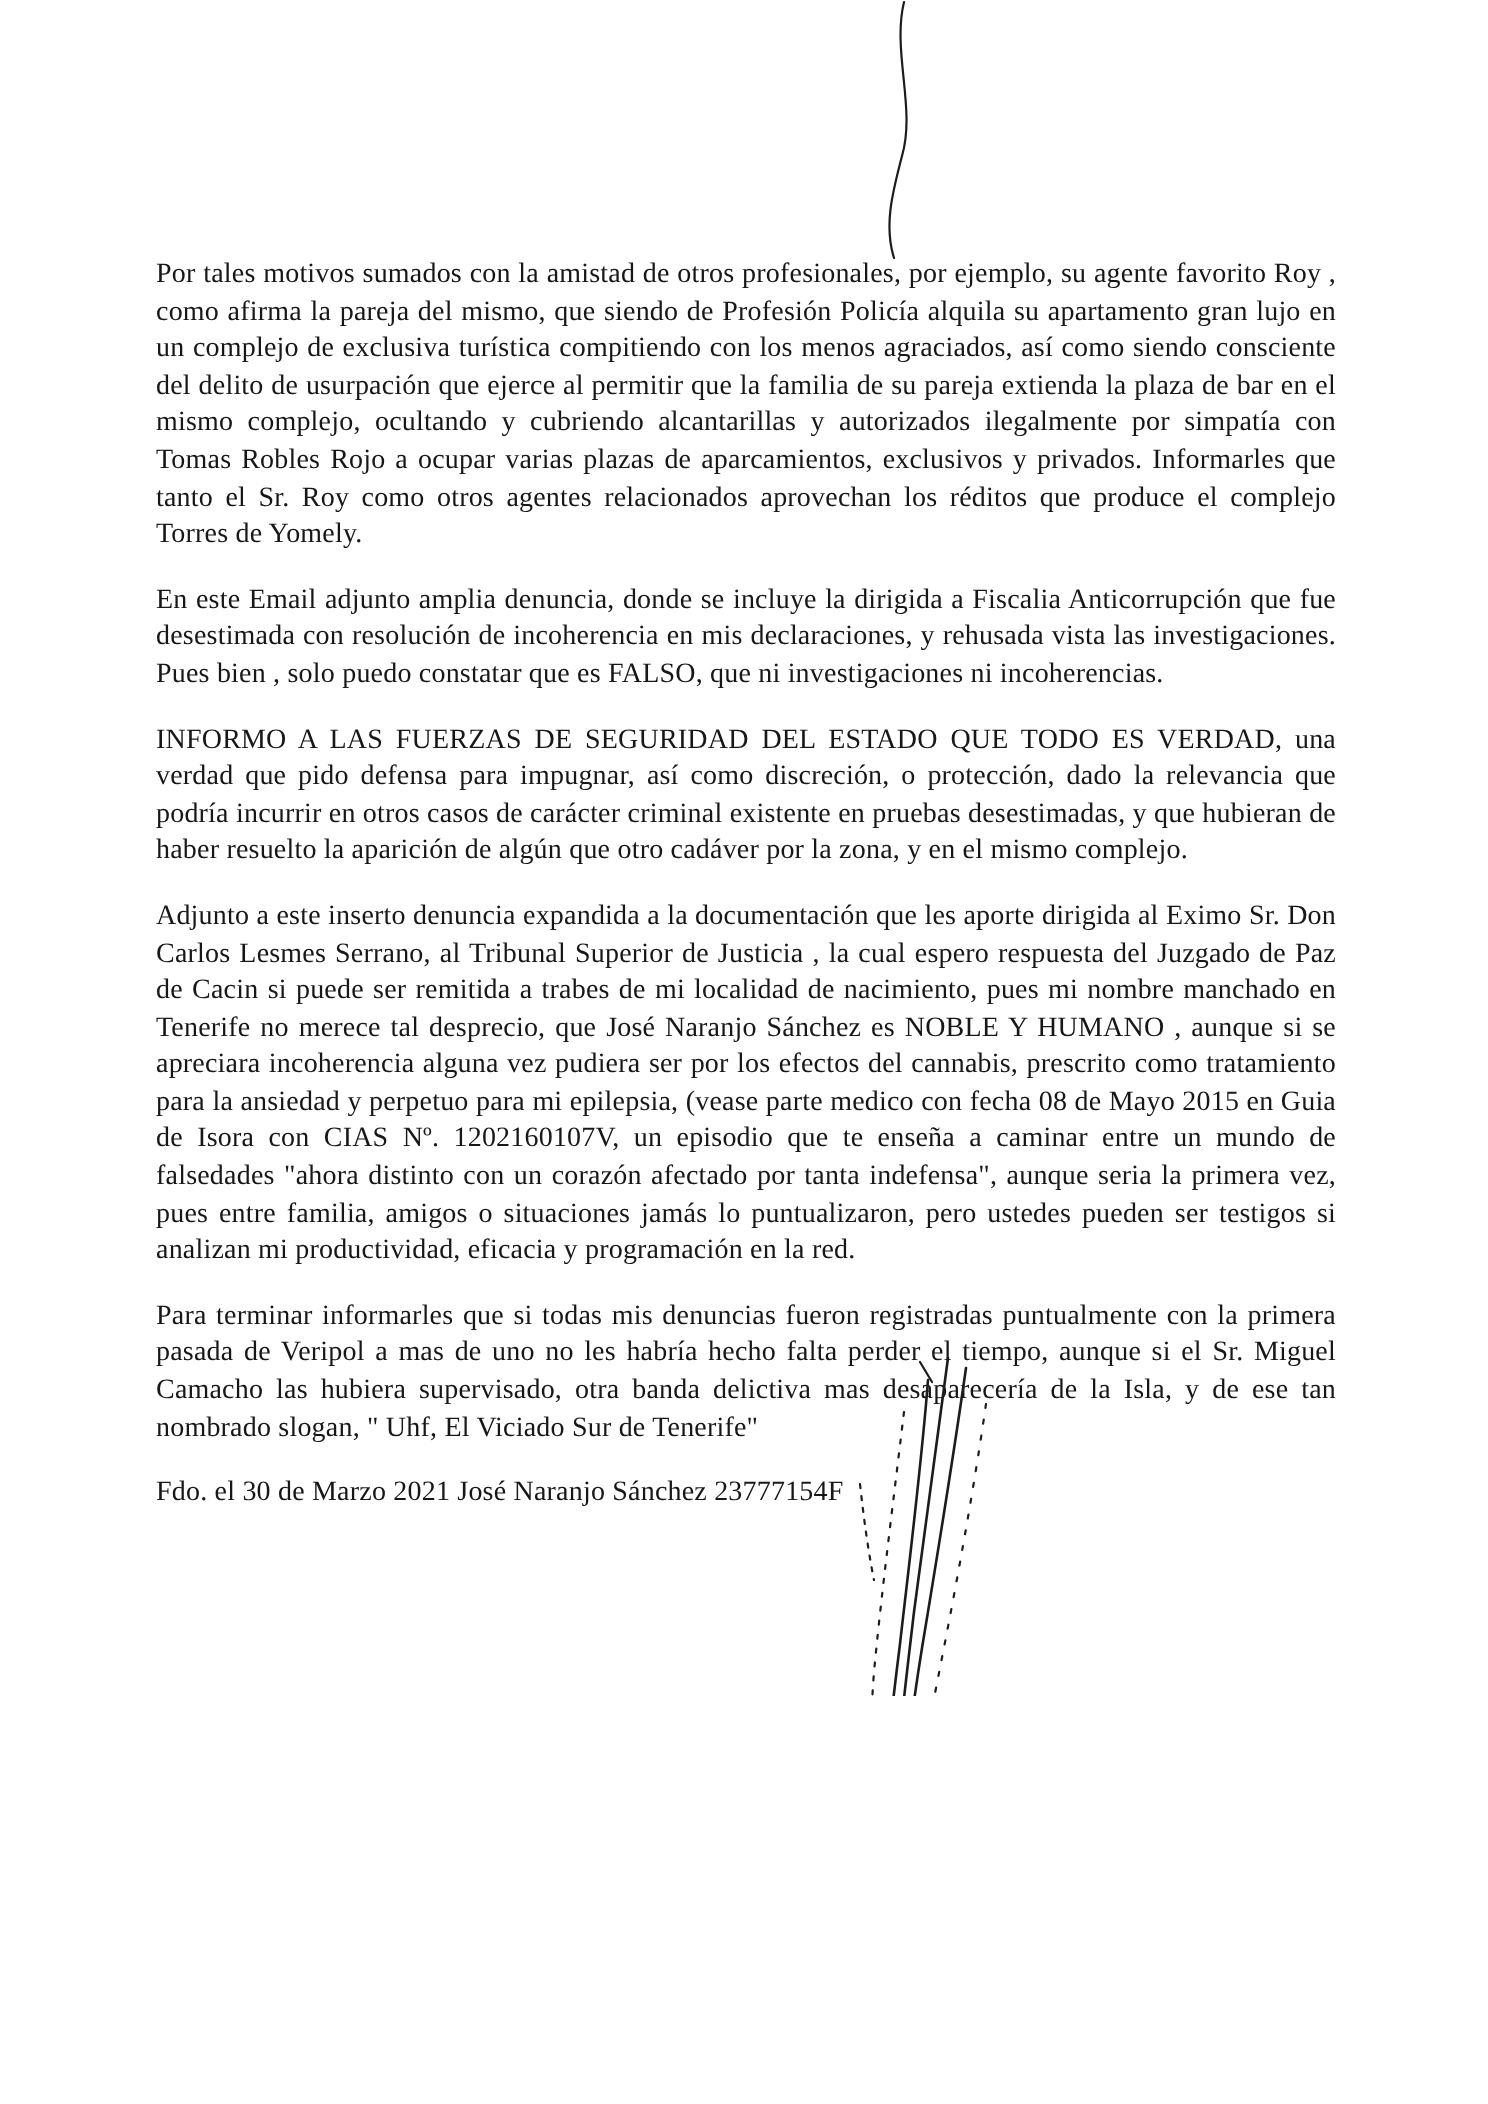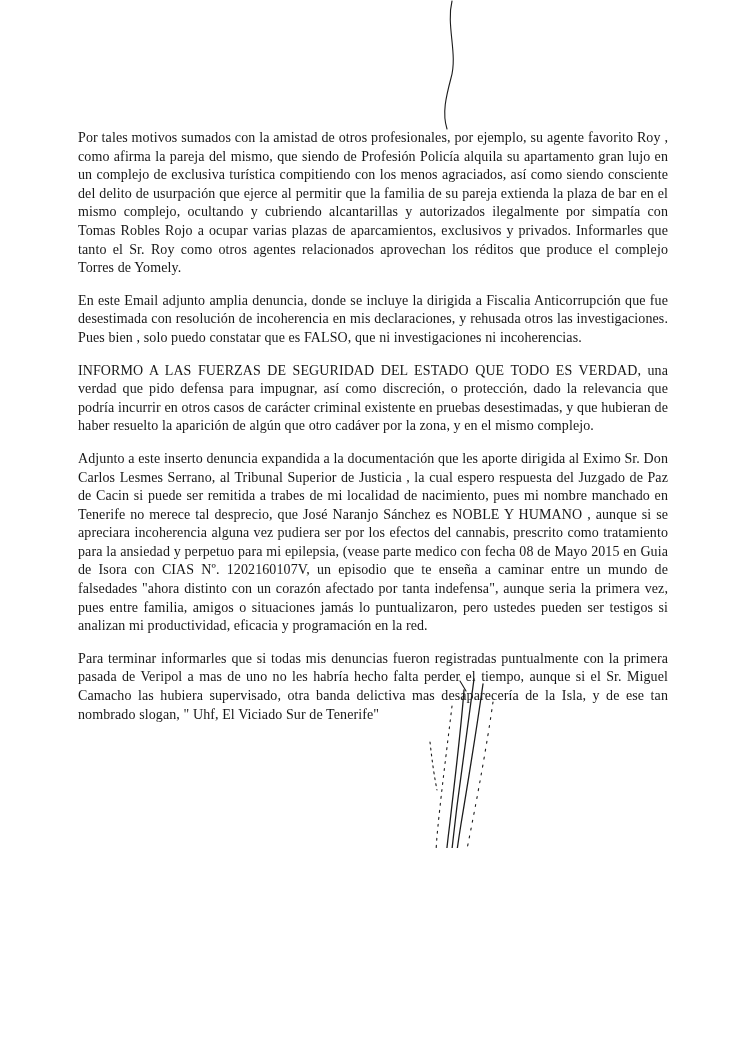--- a/index.html
+++ b/index.html
@@ -40,24 +40,25 @@
   }
   .signature-svg path.thin{stroke-width:1.1;}
 </style>
 </head>
 <body>
 
 <div class="page">
 
   <div class="text-block">
     <p>Por tales motivos sumados con la amistad de otros profesionales, por ejemplo, su agente favorito Roy , como afirma la pareja del mismo, que siendo de Profesión Policía alquila su apartamento gran lujo en un complejo de exclusiva turística compitiendo con los menos agraciados, así como siendo consciente del delito de usurpación que ejerce al permitir que la familia de su pareja extienda la plaza de bar en el mismo complejo, ocultando y cubriendo alcantarillas y autorizados ilegalmente por simpatía con Tomas Robles Rojo a ocupar varias plazas de aparcamientos, exclusivos y privados. Informarles que tanto el Sr. Roy como otros agentes relacionados aprovechan los réditos que produce el complejo Torres de Yomely.</p>
-    <p>En este Email adjunto amplia denuncia, donde se incluye la dirigida a Fiscalia Anticorrupción que fue desestimada con resolución de incoherencia en mis declaraciones, y rehusada otros las investigaciones.  Pues bien , solo puedo constatar que es FALSO, que ni investigaciones ni incoherencias.</p>
+    <p>En este Email adjunto amplia denuncia, donde se incluye la dirigida a Fiscalia Anticorrupción que fue desestimada con resolución de incoherencia en mis declaraciones, y rehusada vista las investigaciones.  Pues bien , solo puedo constatar que es FALSO, que ni investigaciones ni incoherencias.</p>
     <p class="para-informo">INFORMO A LAS FUERZAS DE SEGURIDAD DEL ESTADO QUE TODO ES VERDAD, una verdad que pido defensa para impugnar, así como discreción, o protección, dado la relevancia que podría incurrir en otros casos de carácter criminal existente en pruebas desestimadas, y que hubieran de haber resuelto la aparición de algún que otro cadáver por la zona, y en el mismo complejo.</p>
     <p>Adjunto a este inserto denuncia expandida a la documentación que les aporte dirigida al Eximo Sr. Don Carlos Lesmes Serrano, al Tribunal Superior de Justicia , la cual espero respuesta del Juzgado de Paz de Cacin si puede ser remitida a trabes de mi localidad de nacimiento, pues mi nombre manchado en Tenerife no merece tal desprecio, que José Naranjo Sánchez  es NOBLE Y HUMANO , aunque si  se apreciara incoherencia alguna vez pudiera ser por los efectos del cannabis, prescrito como tratamiento para la ansiedad y perpetuo para mi epilepsia, (vease parte medico con fecha 08 de Mayo 2015 en Guia de Isora con CIAS Nº. 1202160107V, un episodio que te enseña a caminar entre un mundo de falsedades "ahora distinto con un corazón afectado por tanta indefensa", aunque seria la primera vez, pues entre familia, amigos o situaciones jamás lo puntualizaron, pero ustedes pueden ser testigos si analizan mi productividad, eficacia y programación en la red.</p>
     <p>Para terminar informarles que si todas mis denuncias fueron registradas puntualmente con la primera pasada de Veripol a mas de uno no les habría hecho falta perder el tiempo, aunque si el Sr. Miguel Camacho las hubiera supervisado, otra banda delictiva mas desaparecería de la Isla, y de ese tan nombrado slogan, " Uhf, El Viciado Sur de Tenerife"</p>
+    <p class="signature-text">Fdo. el 30 de Marzo 2021 José Naranjo Sánchez 23777154F</p>
   </div>
 
   <svg class="signature-svg" width="744" height="1052" viewBox="0 0 744 1052" xmlns="http://www.w3.org/2000/svg">
 
     <path class="thin" d="M452,1 C446,26 458,54 451,78 C446,97 442,113 447,129"></path>
 
     <path class="thin" d="M460,681 L466,691"></path>
 
     <path d="M474,679 C469,718 463,762 457,806 C453,840 449,872 447,902"></path>
     <path d="M483,684 C477,726 469,776 461,824 C456,855 453,878 452,901"></path>

